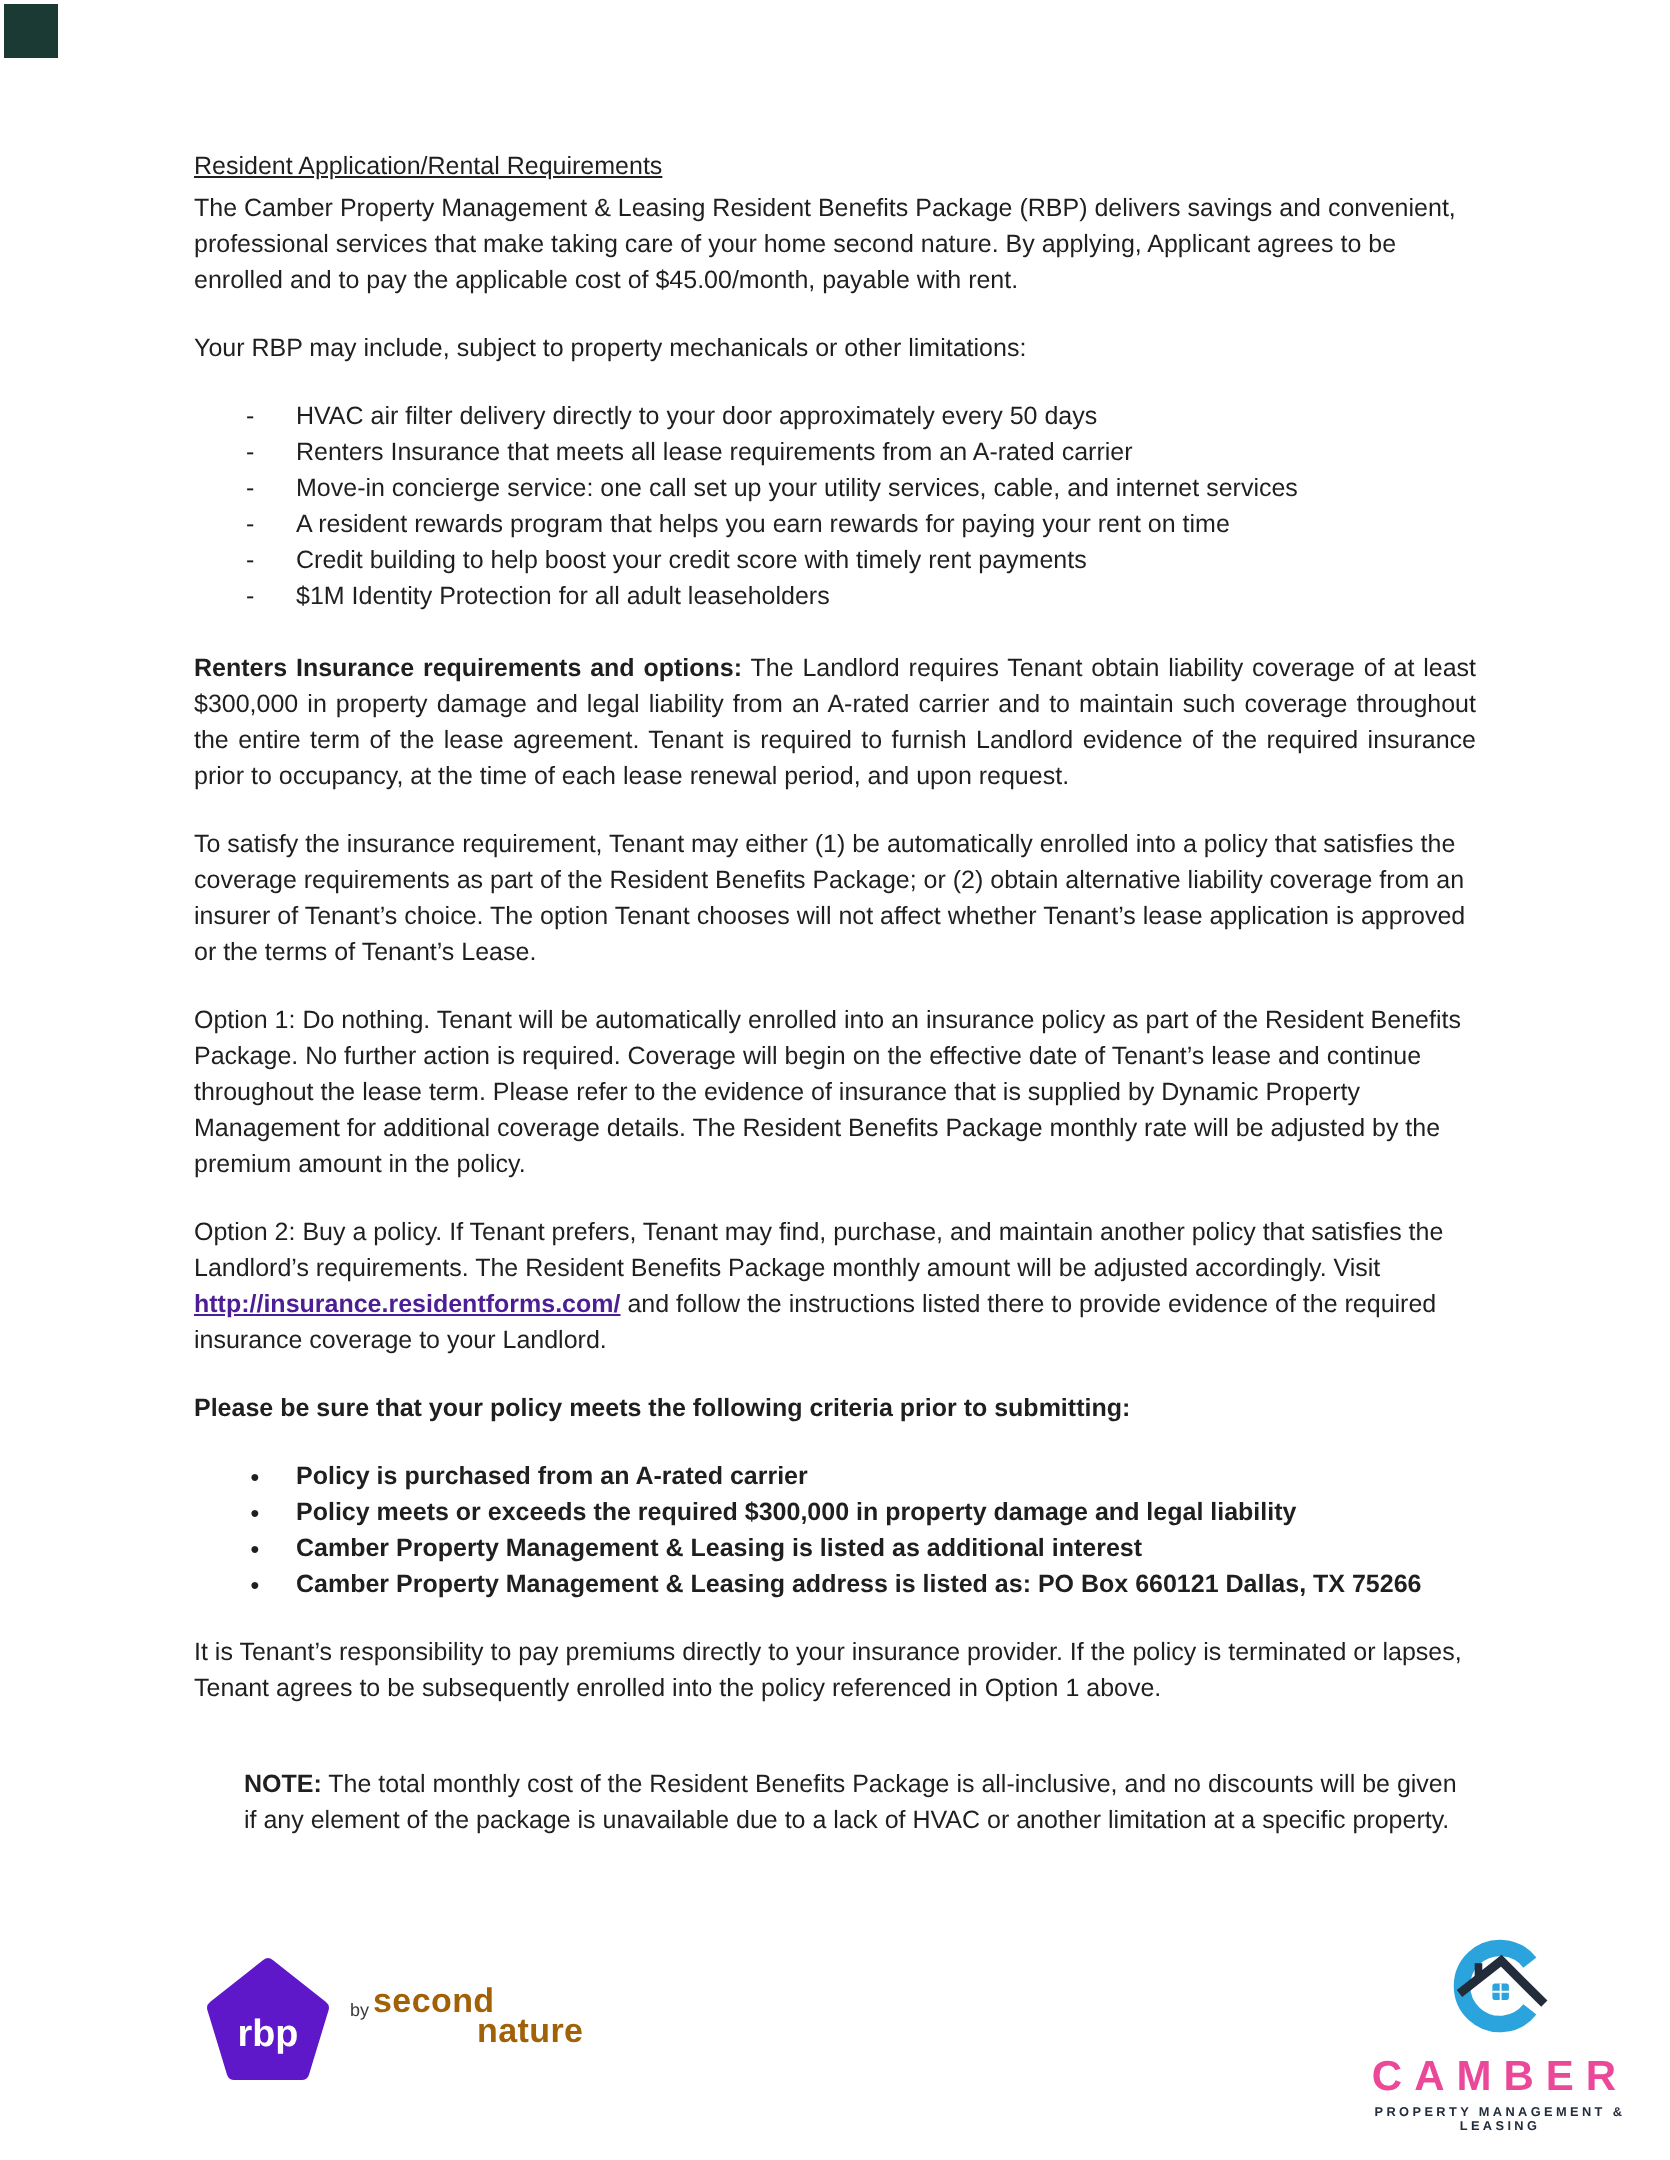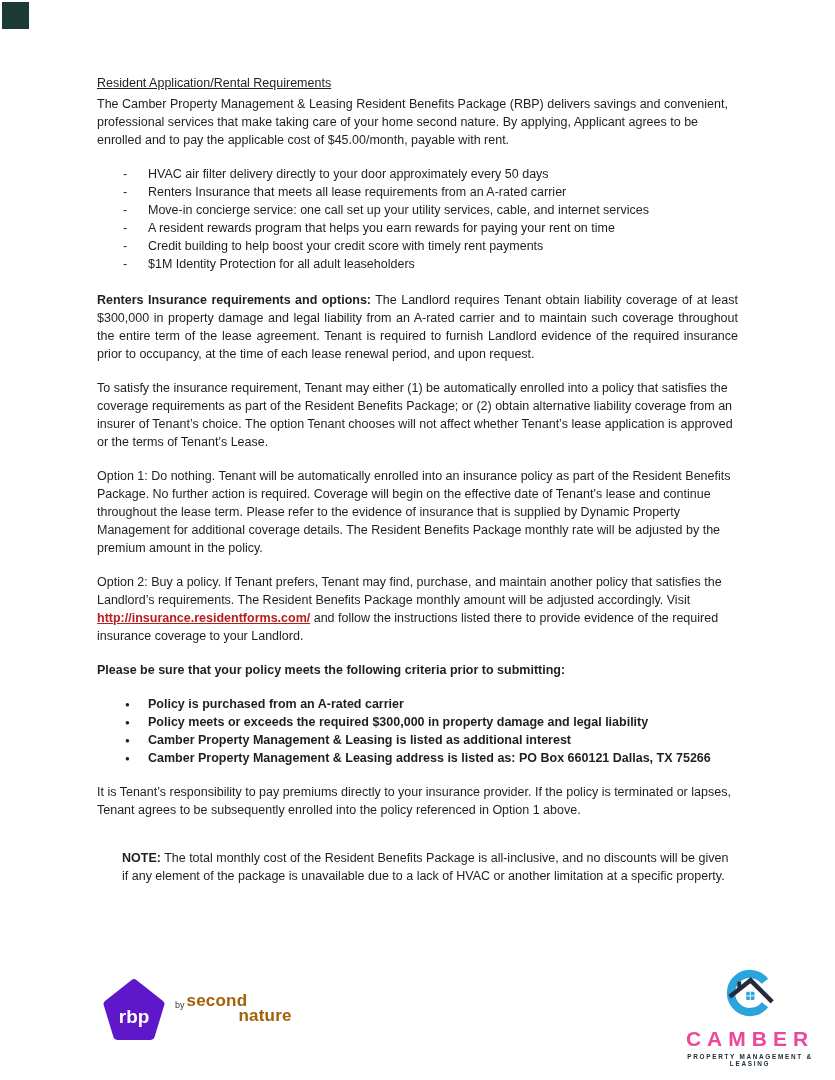--- a/index.html
+++ b/index.html
@@ -16,21 +16,21 @@
   .bold{font-weight:bold;}
   ul{list-style:none;margin:0 0 18px 0;padding:0;}
   ul.dash-list li{position:relative;padding-left:51px;}
   ul.dash-list li::before{content:"-";position:absolute;left:26px;top:0;}
   ul.dot-list{margin-bottom:16px;}
   ul.dot-list li{position:relative;padding-left:51px;font-weight:bold;}
   ul.dot-list li::before{content:"\25CF";position:absolute;left:28px;top:1px;font-size:8px;}
   .criteria-lead{font-weight:bold;}
   .responsibility{margin-bottom:30px;}
   .note{margin-left:25px;width:616px;}
-  a.doc-link{color:#b91c1c;font-weight:bold;text-decoration:underline;}
+  a.doc-link{color:#4c1d95;font-weight:bold;text-decoration:underline;}
   
   .rbp-lockup{position:absolute;left:99px;top:976px;display:flex;align-items:center;}
   .rbp-mark{width:70px;height:70px;flex:0 0 auto;}
   .sn-word{display:flex;align-items:flex-start;margin-left:6px;margin-top:-6px;}
   .sn-by{font-size:9px;color:#3a3a3a;margin-top:7px;margin-right:2px;}
   .sn-lines{font-weight:bold;color:#a16207;font-size:17px;line-height:15px;letter-spacing:0.2px;}
   .sn-line2{margin-left:15px;padding-left:37px;}
   .camber-lockup{position:absolute;left:672px;top:960px;width:156px;text-align:center;}
   .camber-mark{width:76px;height:66px;display:block;margin:0 auto;}
   .camber-name{font-size:21px;font-weight:bold;color:#ec4899;letter-spacing:6px;line-height:22px;margin-top:2px;}
@@ -42,20 +42,21 @@
 <div class="page">
 
   <div class="corner-mark"></div>
 
   <div class="content">
 
     <h1 class="title">Resident Application/Rental Requirements</h1>
 
     <p>The Camber Property Management &amp; Leasing Resident Benefits Package (RBP) delivers savings and convenient, professional services that make taking care of your home second nature. By applying, Applicant agrees to be enrolled and to pay the applicable cost of $45.00/month, payable with rent.</p>
 
+    <p>Your RBP may include, subject to property mechanicals or other limitations:</p>
 
     <ul class="dash-list">
       <li>HVAC air filter delivery directly to your door approximately every 50 days</li>
       <li>Renters Insurance that meets all lease requirements from an A-rated carrier</li>
       <li>Move-in concierge service: one call set up your utility services, cable, and internet services</li>
       <li>A resident rewards program that helps you earn rewards for paying your rent on time</li>
       <li>Credit building to help boost your credit score with timely rent payments</li>
       <li>$1M Identity Protection for all adult leaseholders</li>
     </ul>
 

